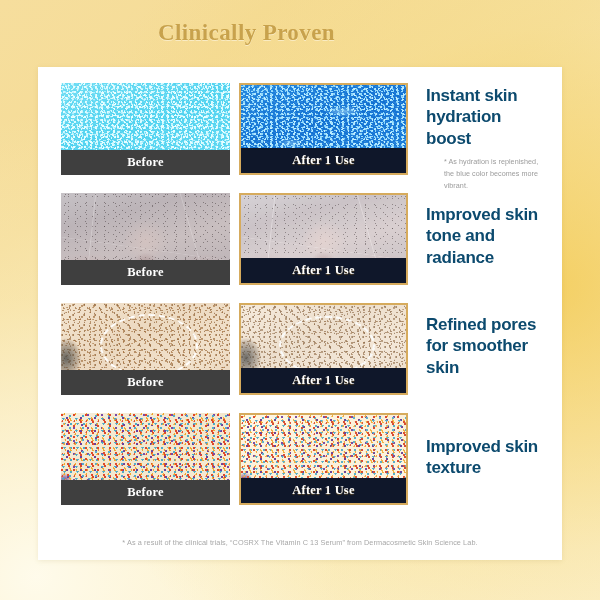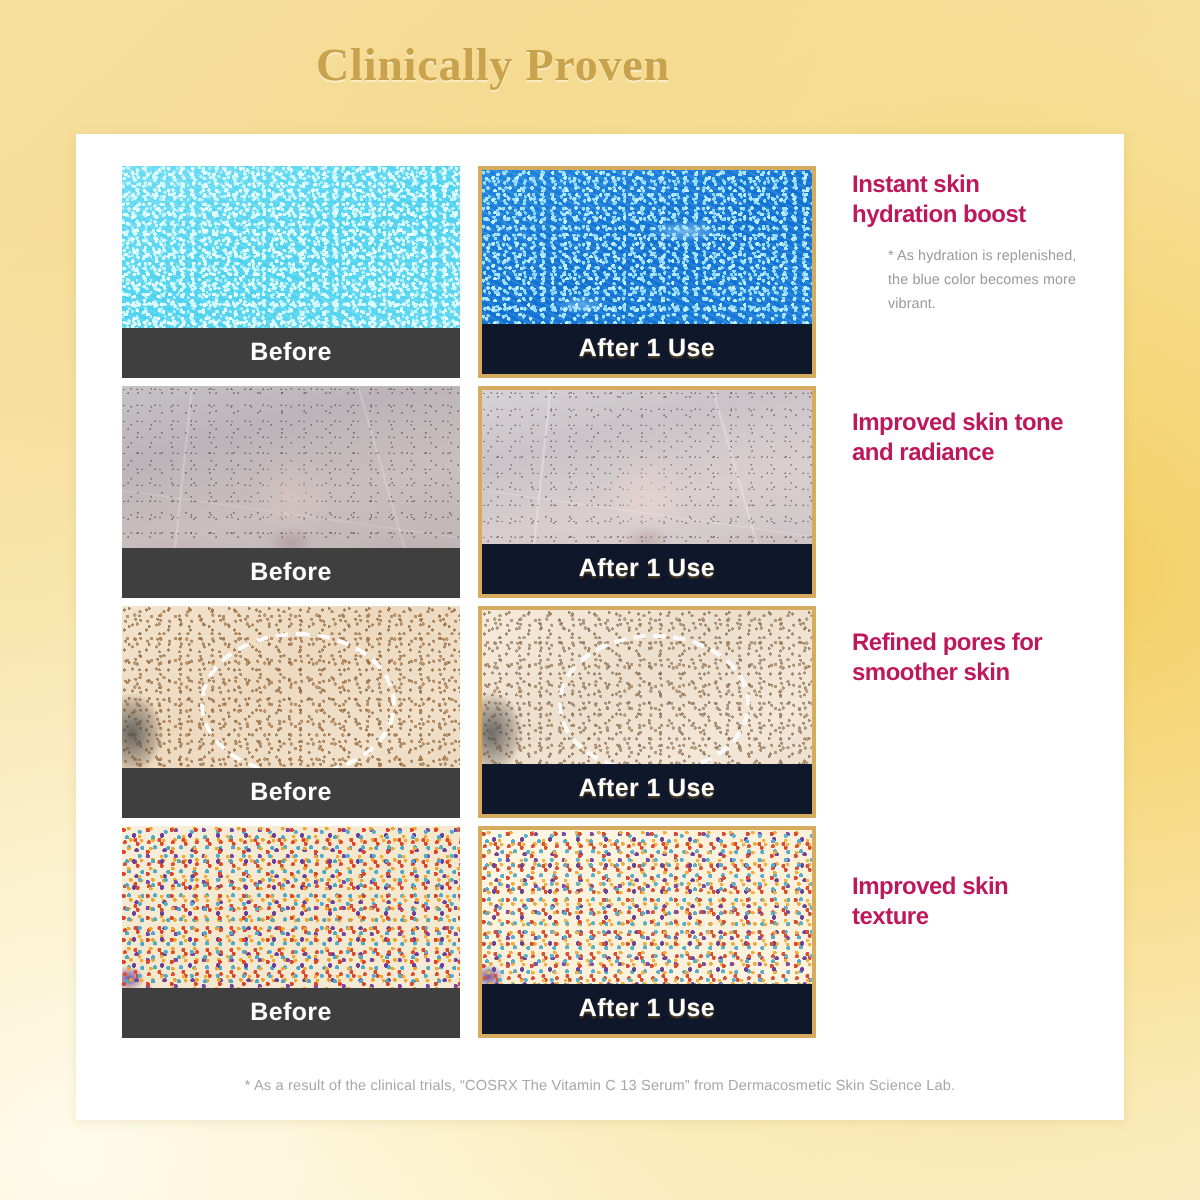--- a/index.html
+++ b/index.html
@@ -57,22 +57,23 @@
   .pair{
     display:flex;
     width:347px;
     flex:0 0 347px;
     gap:9px;
   }
 
   .shot{
     position:relative;
     width:169px;
-    height:106px;
+    height:92px;
     overflow:hidden;
+    font-family:Liberation Serif, serif;
   }
   .shot.after{
     border:2px solid #d6ab5d;
   }
 
   .imgarea{
     position:absolute;
     inset:0;
   }
 
@@ -243,24 +244,24 @@
     filter:saturate(0.88) brightness(1.04);
   }
 
   
   .benefit{
     flex:1;
     padding-left:18px;
     padding-top:2px;
   }
   .benefit h3{
-    font-size:12px;
+    font-size:17px;
     font-weight:700;
     line-height:1.26;
-    color:#be185d;
+    color:#0c4a6e;
     letter-spacing:-0.25px;
   }
   .benefit .note{
     margin-top:7px;
     font-size:7.2px;
     line-height:1.62;
     color:#9b9b9b;
     letter-spacing:0.05px;
     margin-left:18px;
   }

